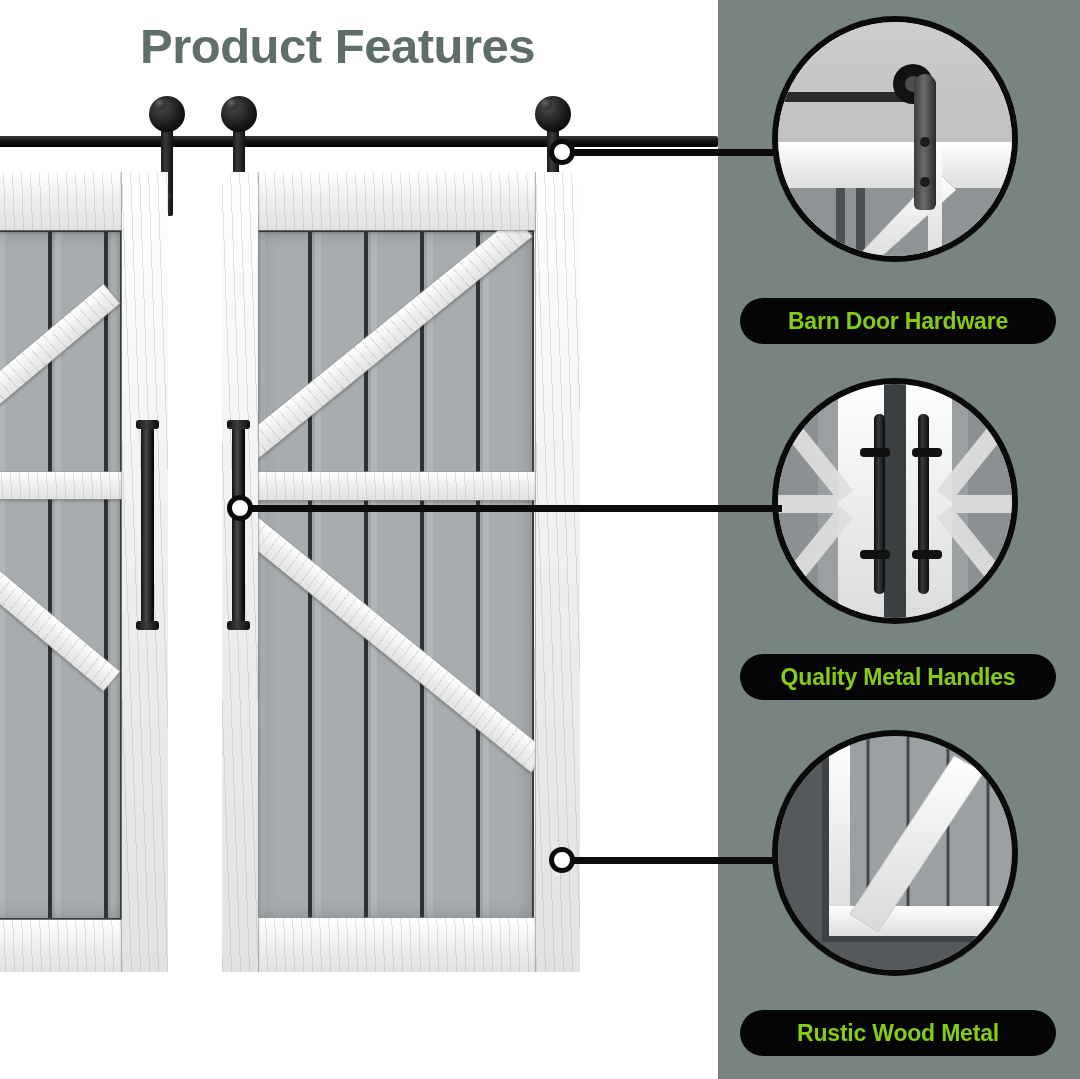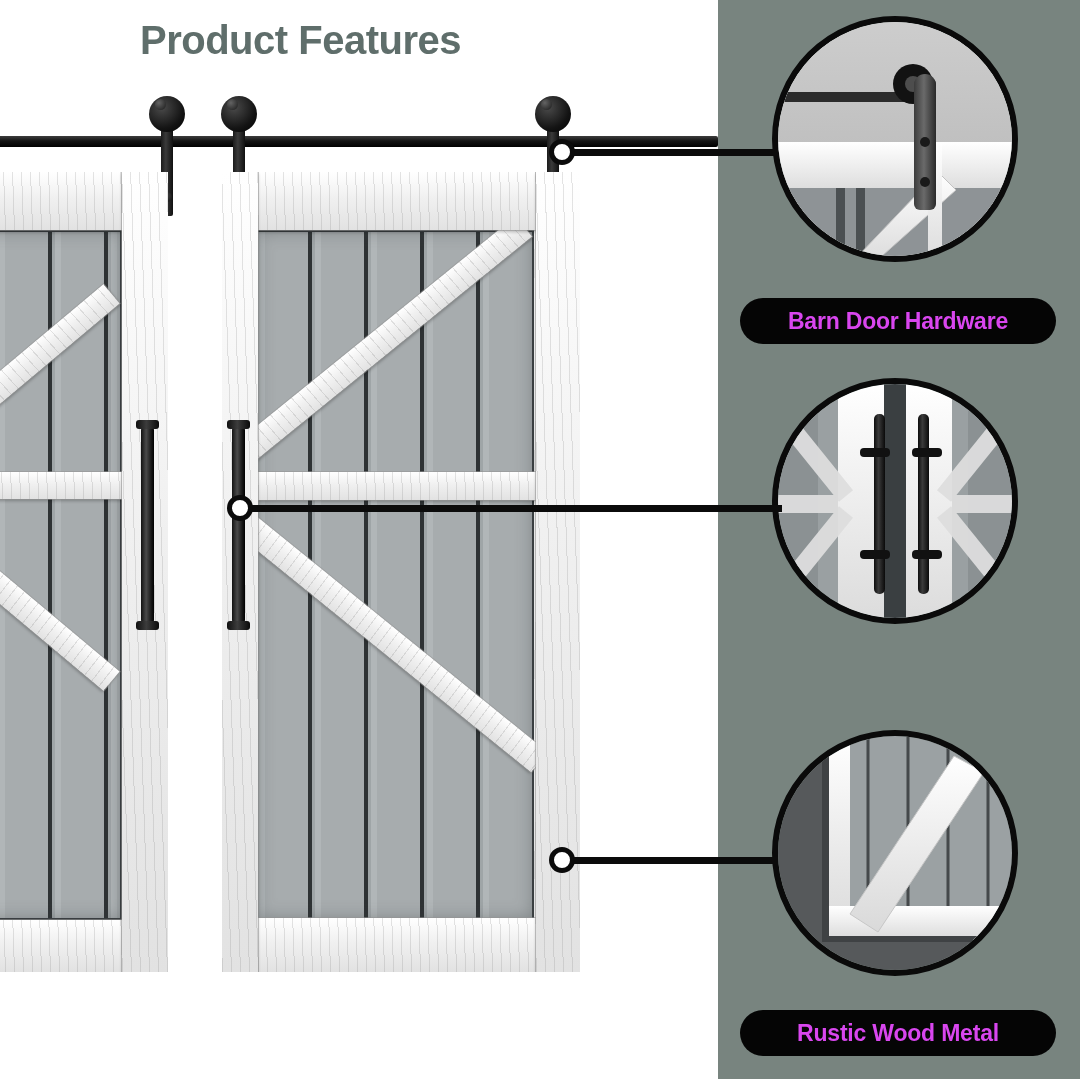--- a/index.html
+++ b/index.html
@@ -8,21 +8,21 @@
     background:#ffffff;
     font-family:"Liberation Sans","DejaVu Sans",sans-serif;
     overflow:hidden;
     position:relative;
   }
   #stage{position:absolute;inset:0;width:1080px;height:1079px;overflow:hidden;background:#fff;}
 
   
   .headline{
     position:absolute;left:140px;top:18px;
-    font-size:40px;font-weight:bold;letter-spacing:-0.5px;
+    font-size:49px;font-weight:bold;letter-spacing:-0.5px;
     color:#5f6e6b;white-space:nowrap;
   }
 
   
   .side-panel{
     position:absolute;left:718px;top:0;width:362px;height:1079px;
     background:#78847f;
   }
 
   
@@ -31,21 +31,21 @@
   .callout .inner{position:absolute;inset:0;overflow:hidden;border-radius:50%;}
 
   .c1{left:772px;top:16px;width:246px;height:246px;}
   .c2{left:772px;top:378px;width:246px;height:246px;}
   .c3{left:772px;top:730px;width:246px;height:246px;}
 
   
   .pill{
     position:absolute;height:46px;border-radius:23px;background:#050505;
     display:flex;align-items:center;justify-content:center;
-    color:#d946ef;font-weight:bold;font-size:23px;letter-spacing:-0.2px;
+    color:#84cc16;font-weight:bold;font-size:23px;letter-spacing:-0.2px;
     white-space:nowrap;
   }
   .p1{left:740px;top:298px;width:316px;}
   .p2{left:740px;top:654px;width:316px;}
   .p3{left:740px;top:1010px;width:316px;}
 
   
   .conn{position:absolute;height:7px;background:#0b0b0b;}
   .cn1{left:566px;top:149px;width:212px;}
   .cn2{left:244px;top:505px;width:538px;}
@@ -309,17 +309,20 @@
   <div class="conn cn2"></div>
   <div class="conn cn3"></div>
 
   <div class="marker m1"></div>
   <div class="marker m2"></div>
   <div class="marker m3"></div>
 
   <div class="pill p1">
     <span>Barn Door Hardware</span>
   </div>
+  <div class="pill p2">
+    <span>Quality Metal Handles</span>
+  </div>
   <div class="pill p3">
     <span>Rustic Wood Metal</span>
   </div>
 
 </div>
 
 </body></html>

